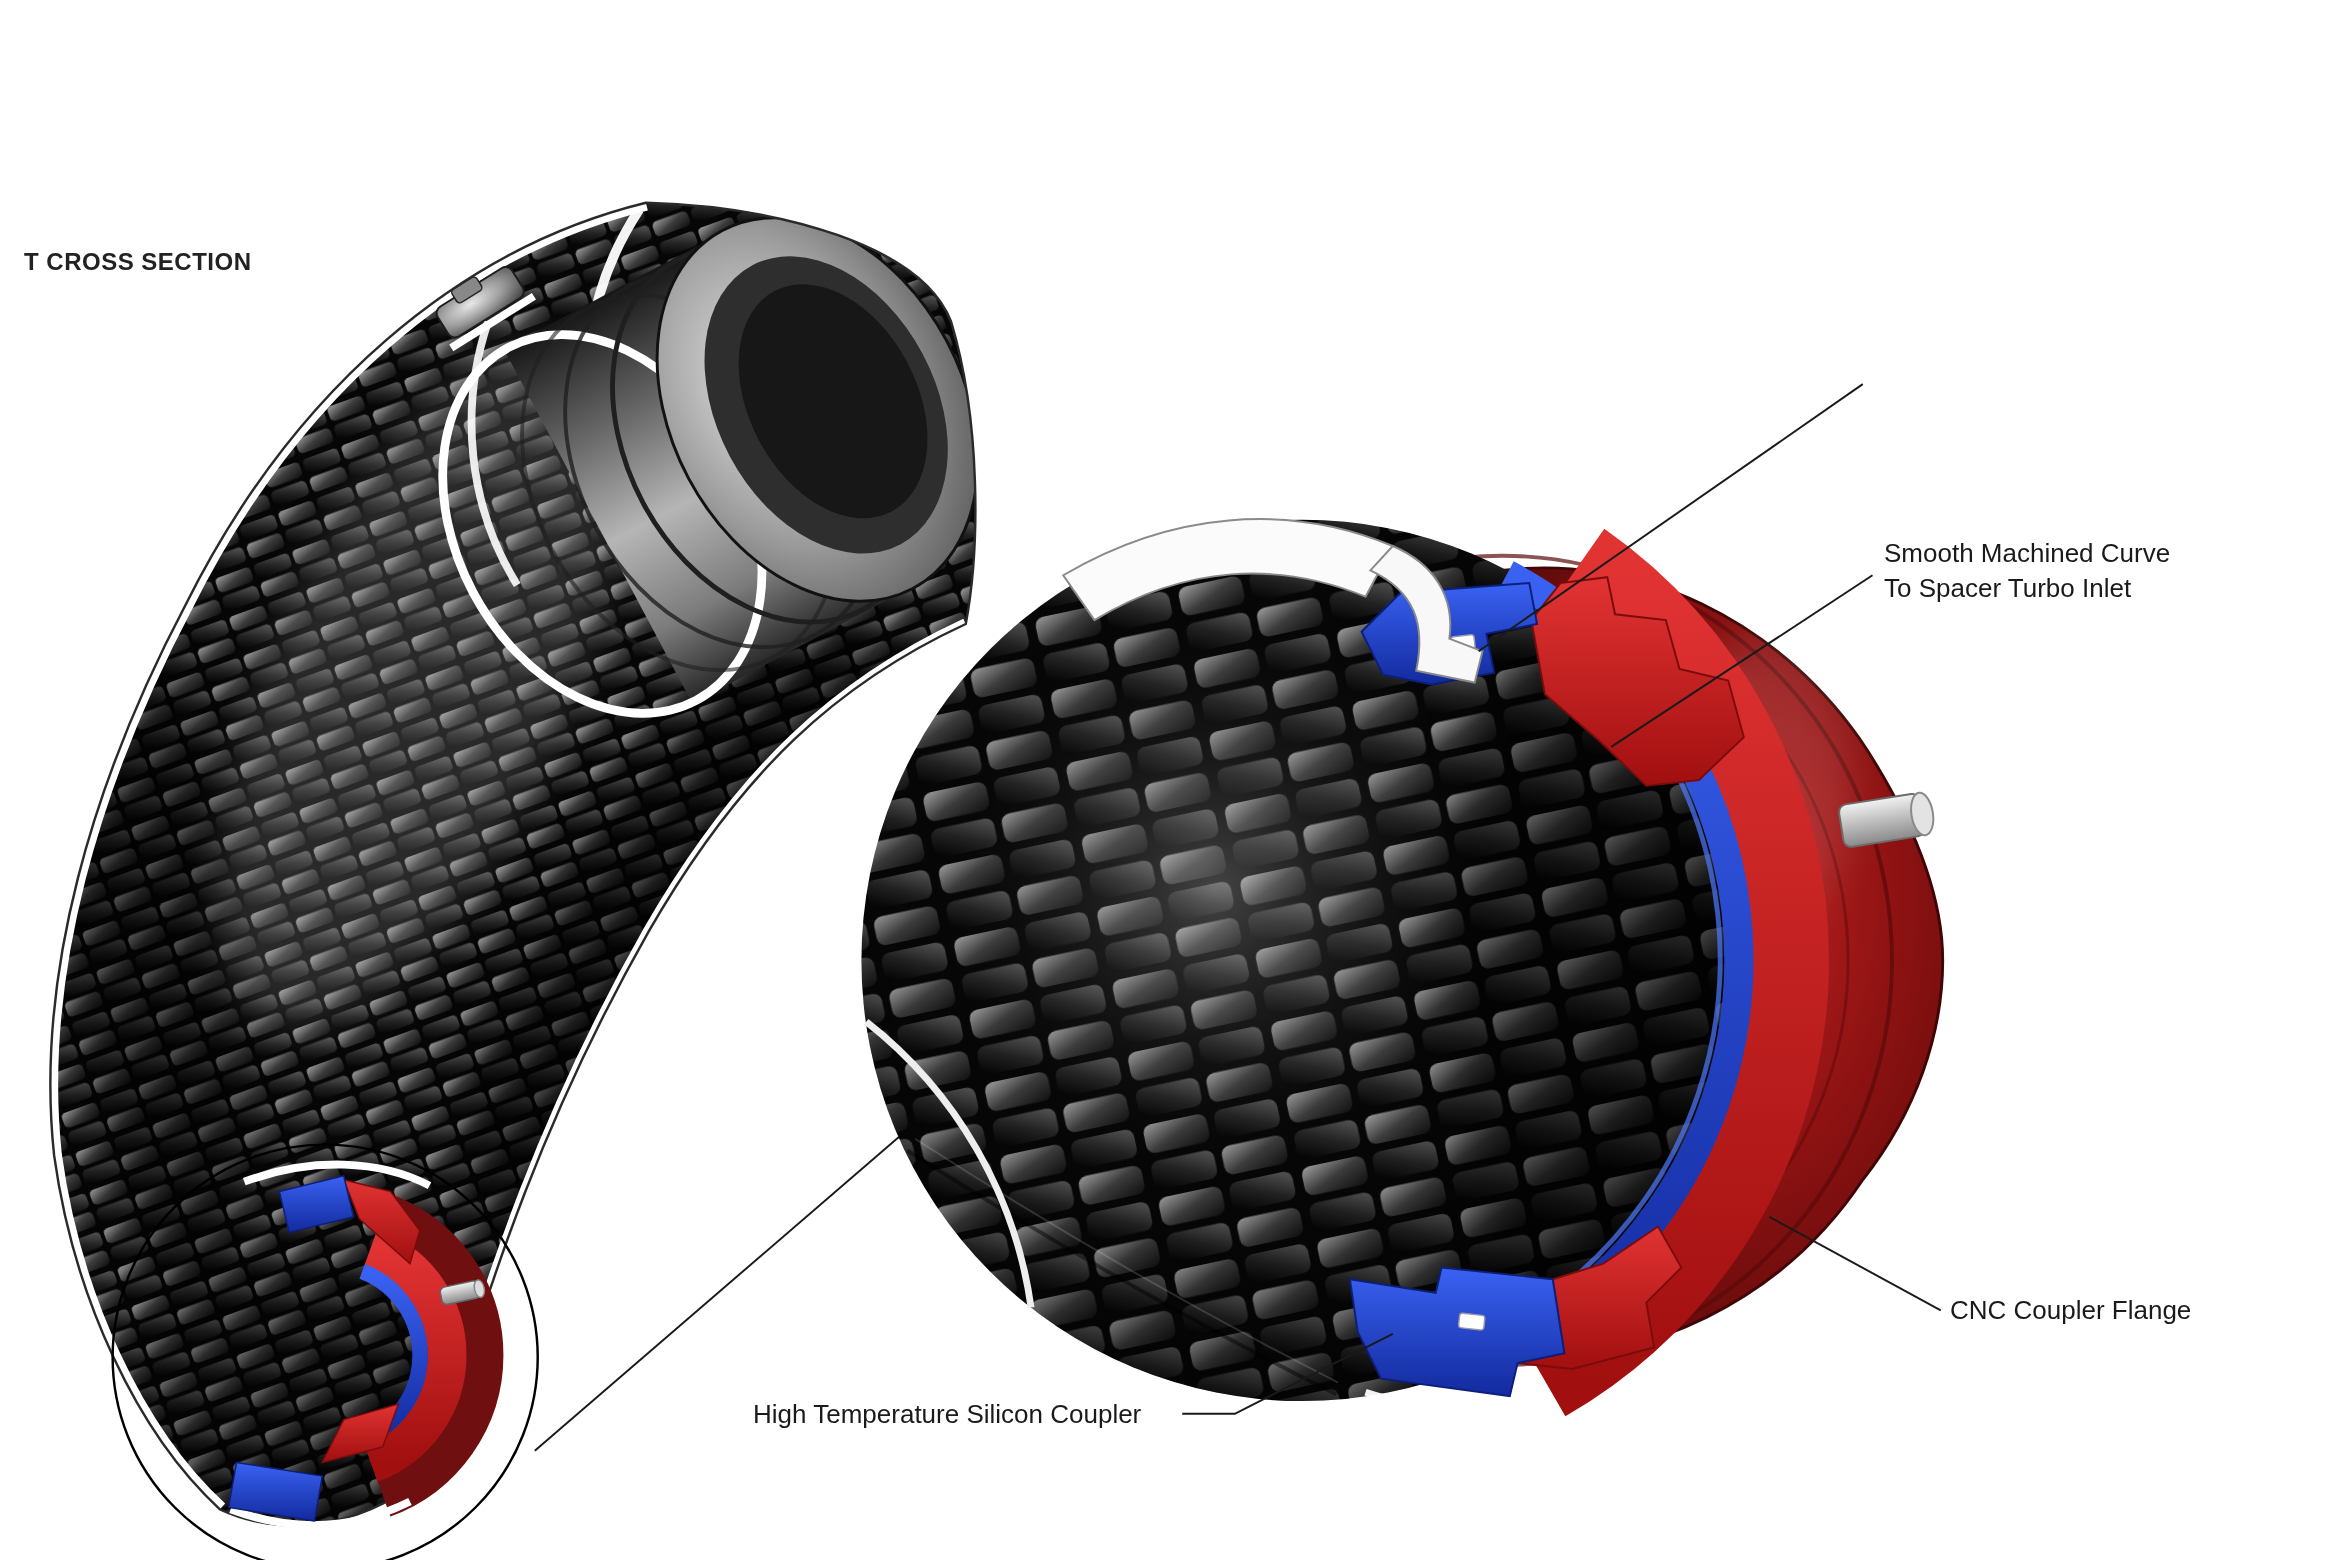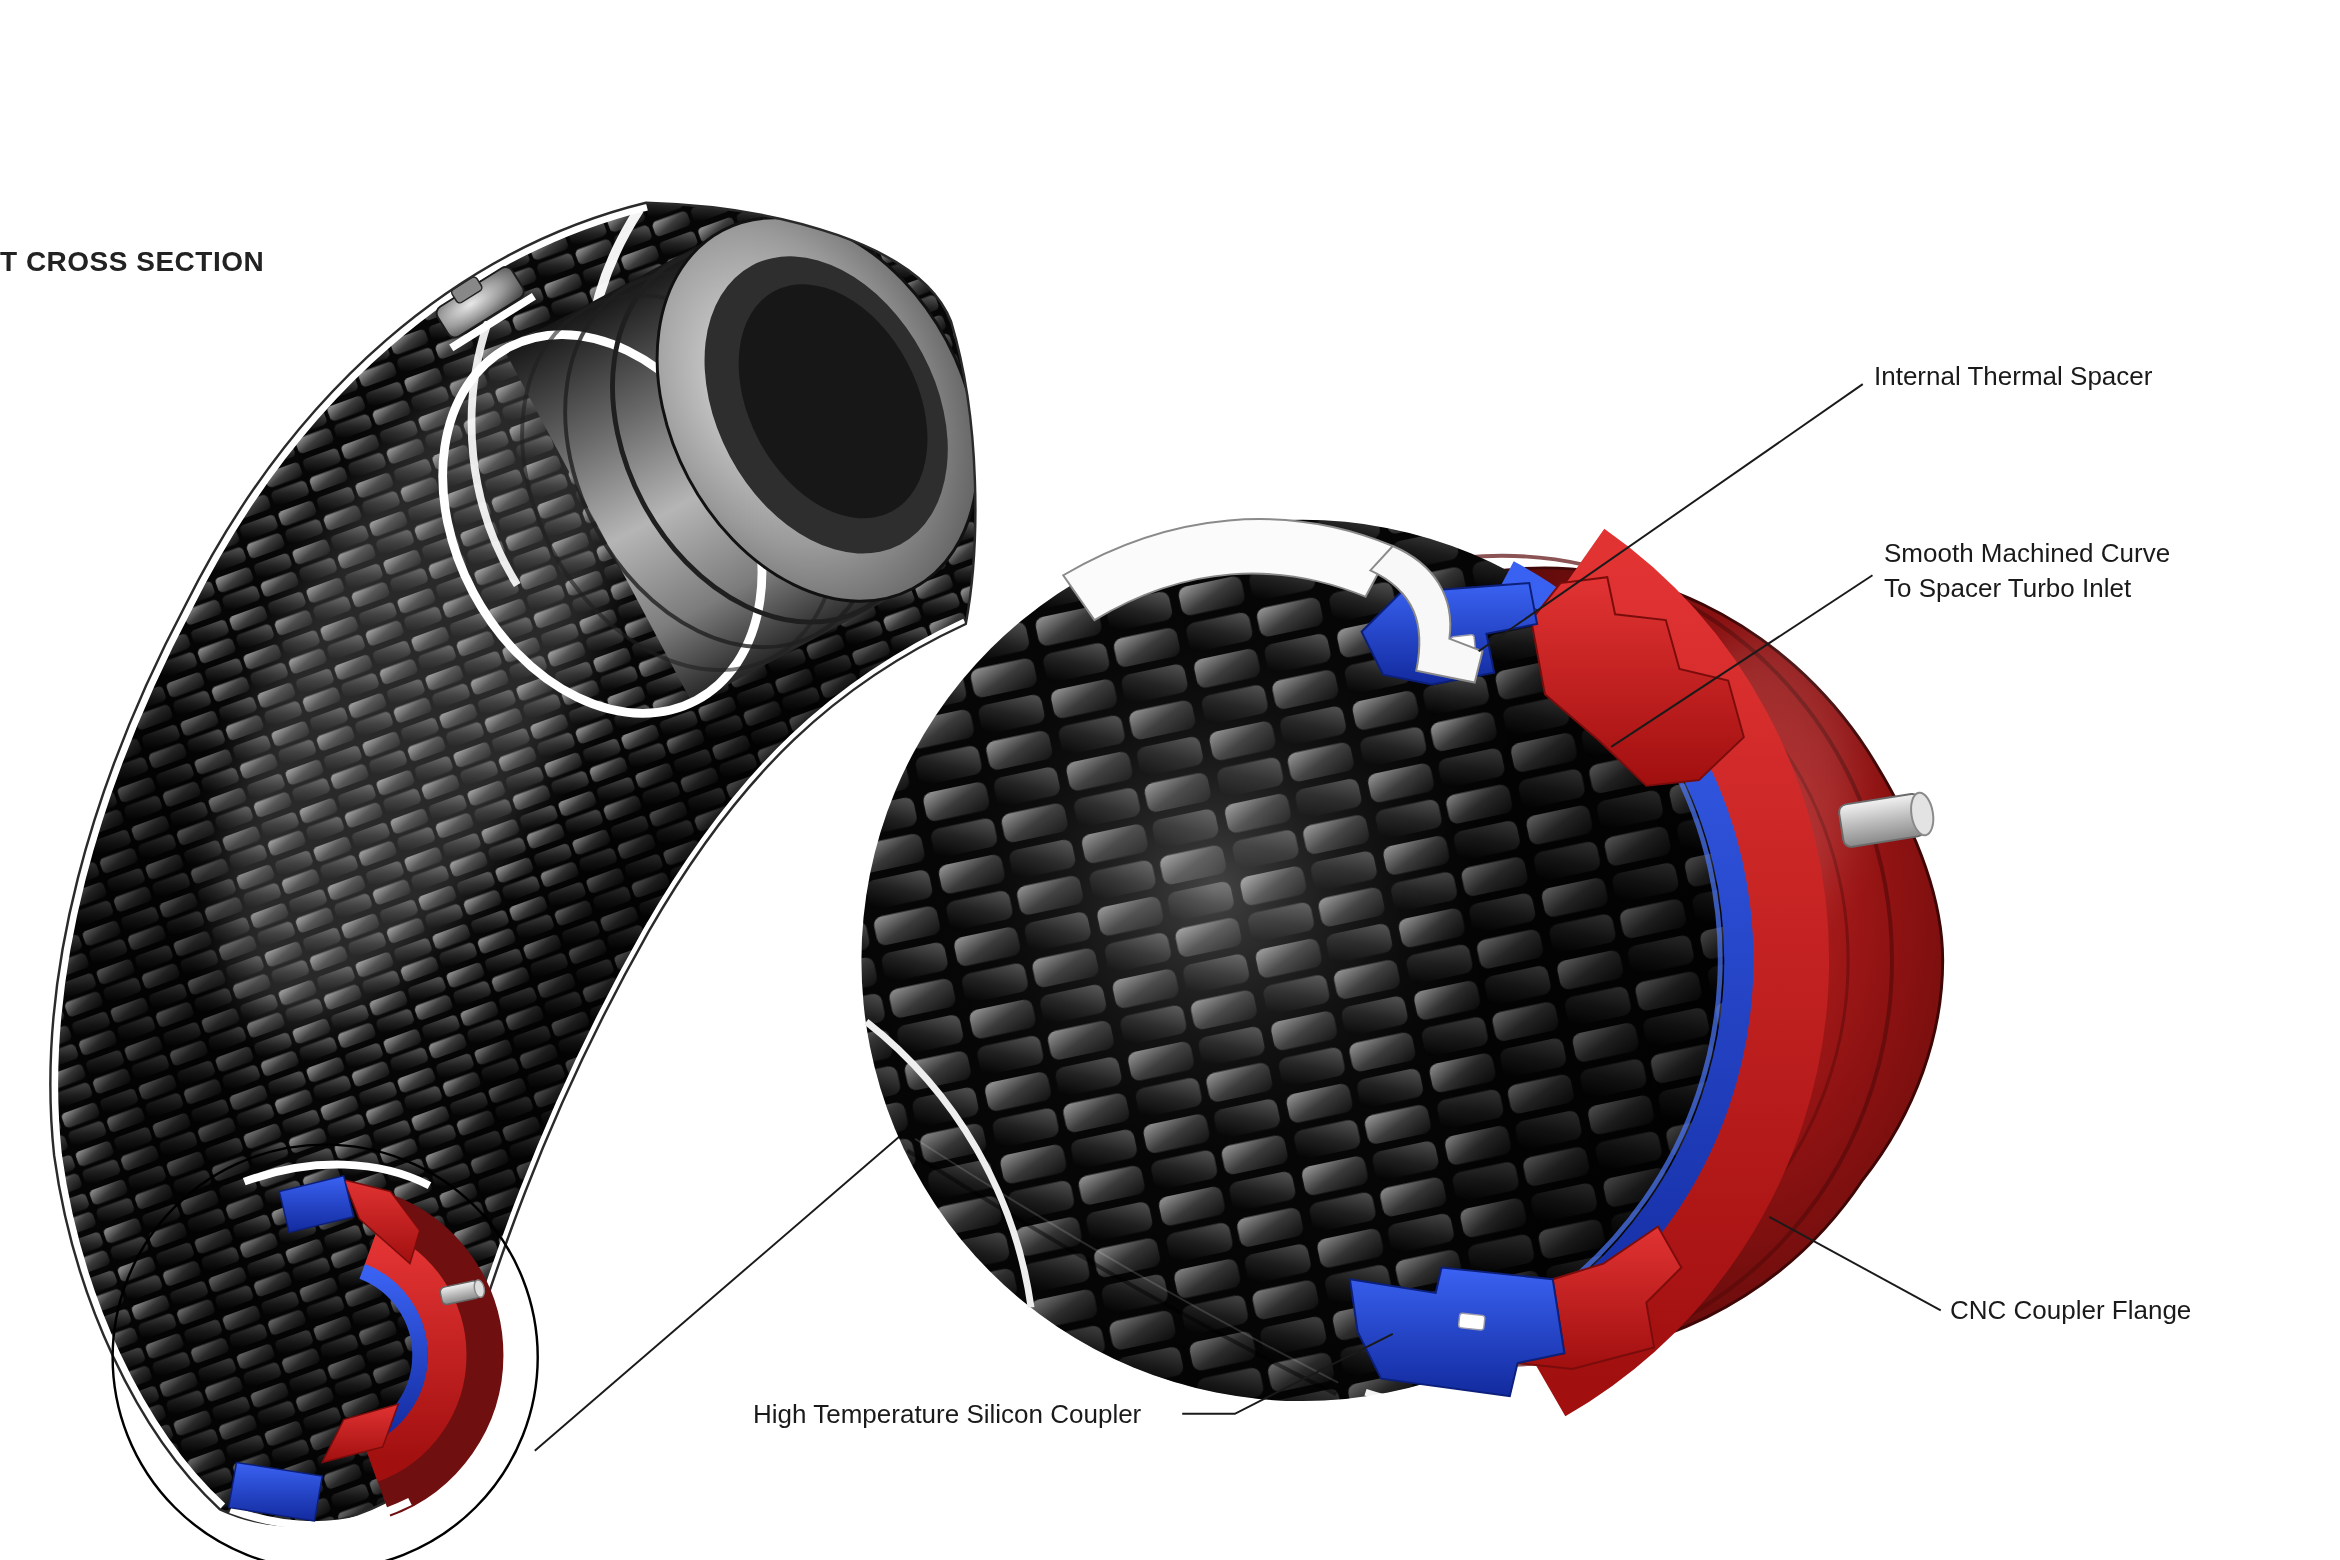--- a/index.html
+++ b/index.html
@@ -2,21 +2,21 @@
 <html><head>
 <meta charset="utf-8">
 <style>
   html,body{margin:0;padding:0;background:#fff;}
   .stage{
     position:relative;width:2341px;height:1560px;background:#ffffff;
     overflow:hidden;font-family:"Liberation Sans",sans-serif;color:#111;
   }
   .stage svg{position:absolute;left:0;top:0;}
   .label{position:absolute;font-size:26px;line-height:35px;white-space:nowrap;color:#1a1a1a;}
-  .title{font-weight:bold;font-size:28px;letter-spacing:0.5px;color:#222;}
+  .title{font-weight:bold;font-size:24px;letter-spacing:0.5px;color:#222;padding-left:24px;}
 </style>
 </head>
 <body>
 
 <div class="stage">
 
   <svg width="2341" height="1560" viewBox="0 0 2400 1600">
     <defs>
       <linearGradient id="strA" x1="0" y1="0" x2="1" y2="1">
         <stop offset="0" stop-color="#9f9f9f"></stop>
@@ -202,21 +202,20 @@
       <line x1="1910" y1="394" x2="1516" y2="668"></line>
       <line x1="1920" y1="590" x2="1652" y2="766"></line>
       <line x1="1990" y1="1344" x2="1814" y2="1248"></line>
       <polyline points="1212,1450 1266,1450 1428,1368"></polyline>
     </g>
   </svg>
 
   <div class="label title" style="left:0px;top:244px">T CROSS SECTION</div>
 
   <div class="label" style="left:1874px;top:359px">
-    <div>Internal Thermal Spacer</div>
   </div>
 
   <div class="label" style="left:1884px;top:536px">
     <div>Smooth Machined Curve</div>
     <div>To Spacer Turbo Inlet</div>
   </div>
 
   <div class="label" style="left:1950px;top:1293px">CNC Coupler Flange</div>
 
   <div class="label" style="left:753px;top:1397px">High Temperature Silicon Coupler</div>

